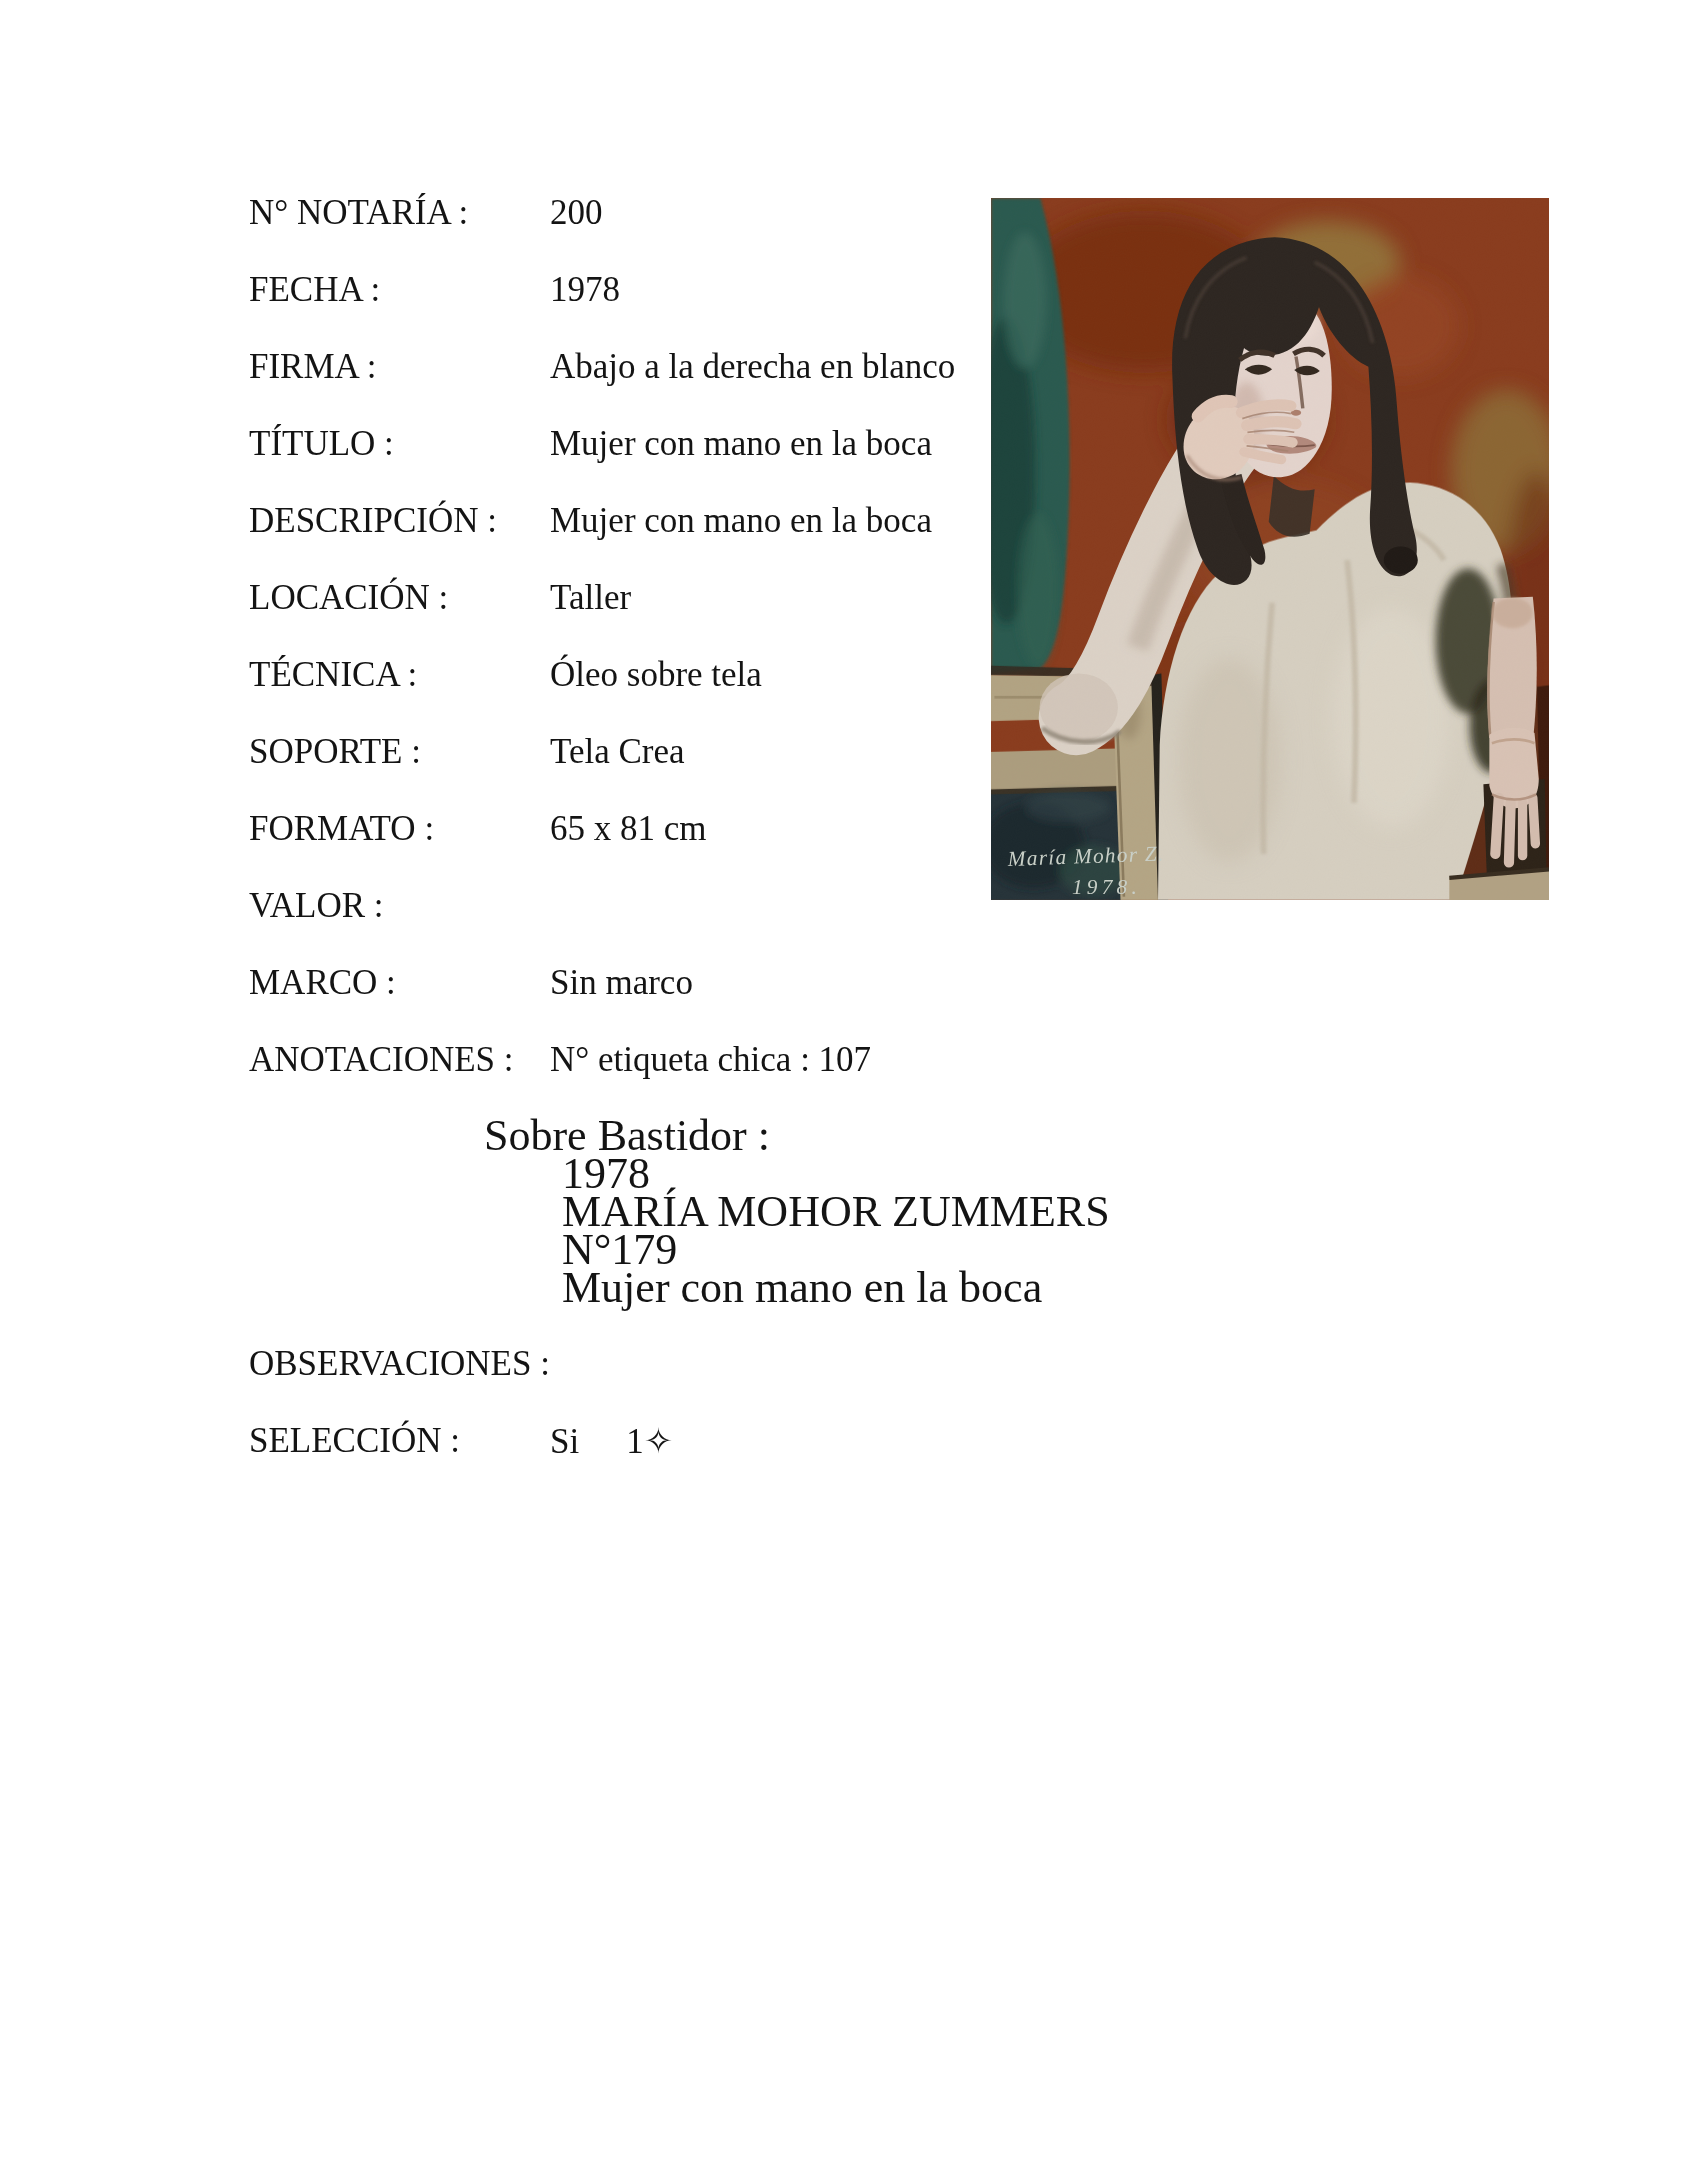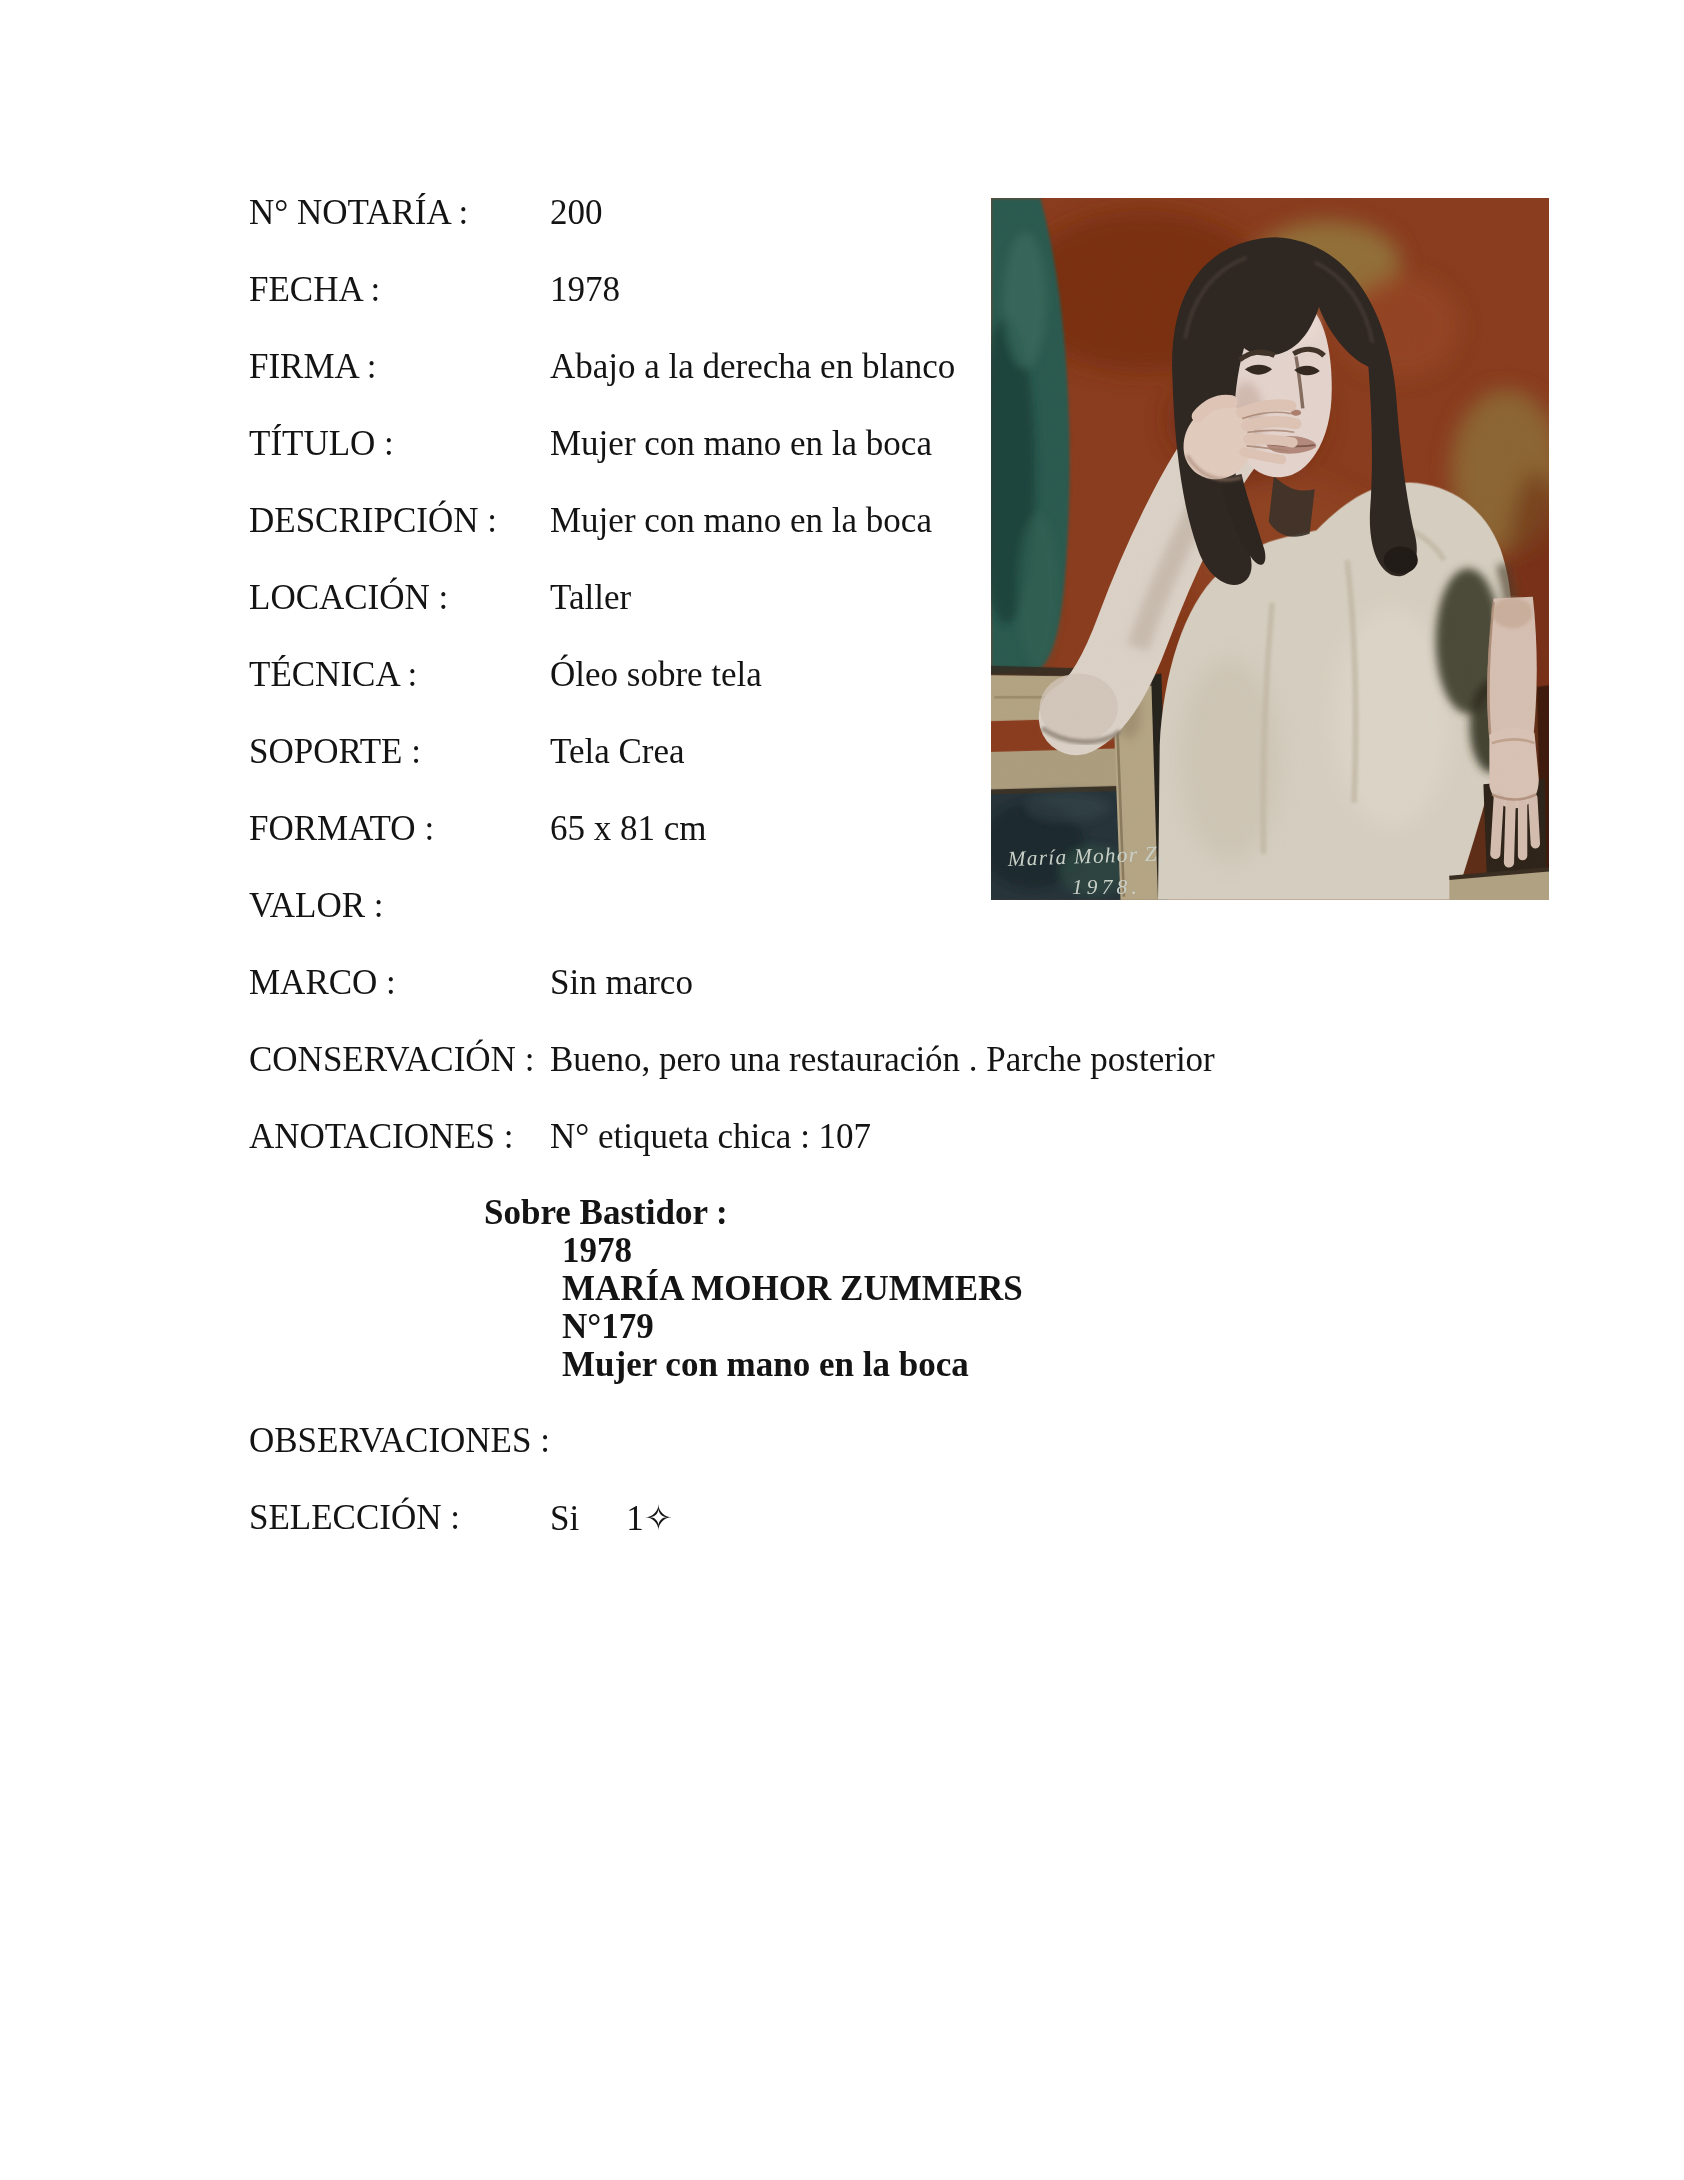--- a/index.html
+++ b/index.html
@@ -5,21 +5,21 @@
   html,body{margin:0;padding:0;}
   body{
     width:1685px;height:2181px;position:relative;background:#ffffff;
     font-family:"Liberation Serif","DejaVu Serif",serif;color:#141414;
     overflow:hidden;
   }
   .doc{position:absolute;left:249px;top:193px;width:1278px;}
   .row{display:flex;column-gap:5px;margin-bottom:37px;font-size:35px;line-height:40px;white-space:nowrap;}
   .row .label{flex:0 0 auto;min-width:296px;}
   .row .value{flex:0 0 auto;}
-  .bastidor{margin-left:235px;margin-bottom:37px;font-size:35px;line-height:38px;white-space:nowrap;font-weight:bold;}
+  .bastidor{margin-left:235px;margin-bottom:37px;font-size:44px;line-height:38px;white-space:nowrap;}
   .bastidor .line{margin-left:78px;}
   .sel-count{margin-left:47px;}
   .star{font-family:"DejaVu Sans",sans-serif;}
   figure.painting{position:absolute;left:991px;top:198px;width:558px;height:702px;margin:0;}
   figure.painting svg{display:block;}
 </style>
 </head>
 <body>
 
 <div class="doc">
@@ -59,24 +59,20 @@
       <div class="row row-formato">
         <span class="label">FORMATO :</span>
         <span class="value">65 x 81 cm</span>
       </div>
       <div class="row row-valor">
         <span class="label">VALOR :</span>
       </div>
       <div class="row row-marco">
         <span class="label">MARCO :</span>
         <span class="value">Sin marco</span>
-      </div>
-      <div class="row row-conservacion">
-        <span class="label">CONSERVACIÓN :</span>
-        <span class="value">Bueno, pero una restauración . Parche posterior</span>
       </div>
       <div class="row row-anotaciones">
         <span class="label">ANOTACIONES :</span>
         <span class="value">N° etiqueta chica : 107</span>
       </div>
     </div>
 
   <div class="bastidor">
     <div>Sobre Bastidor :</div>
     <div id="bastidor-lines">

